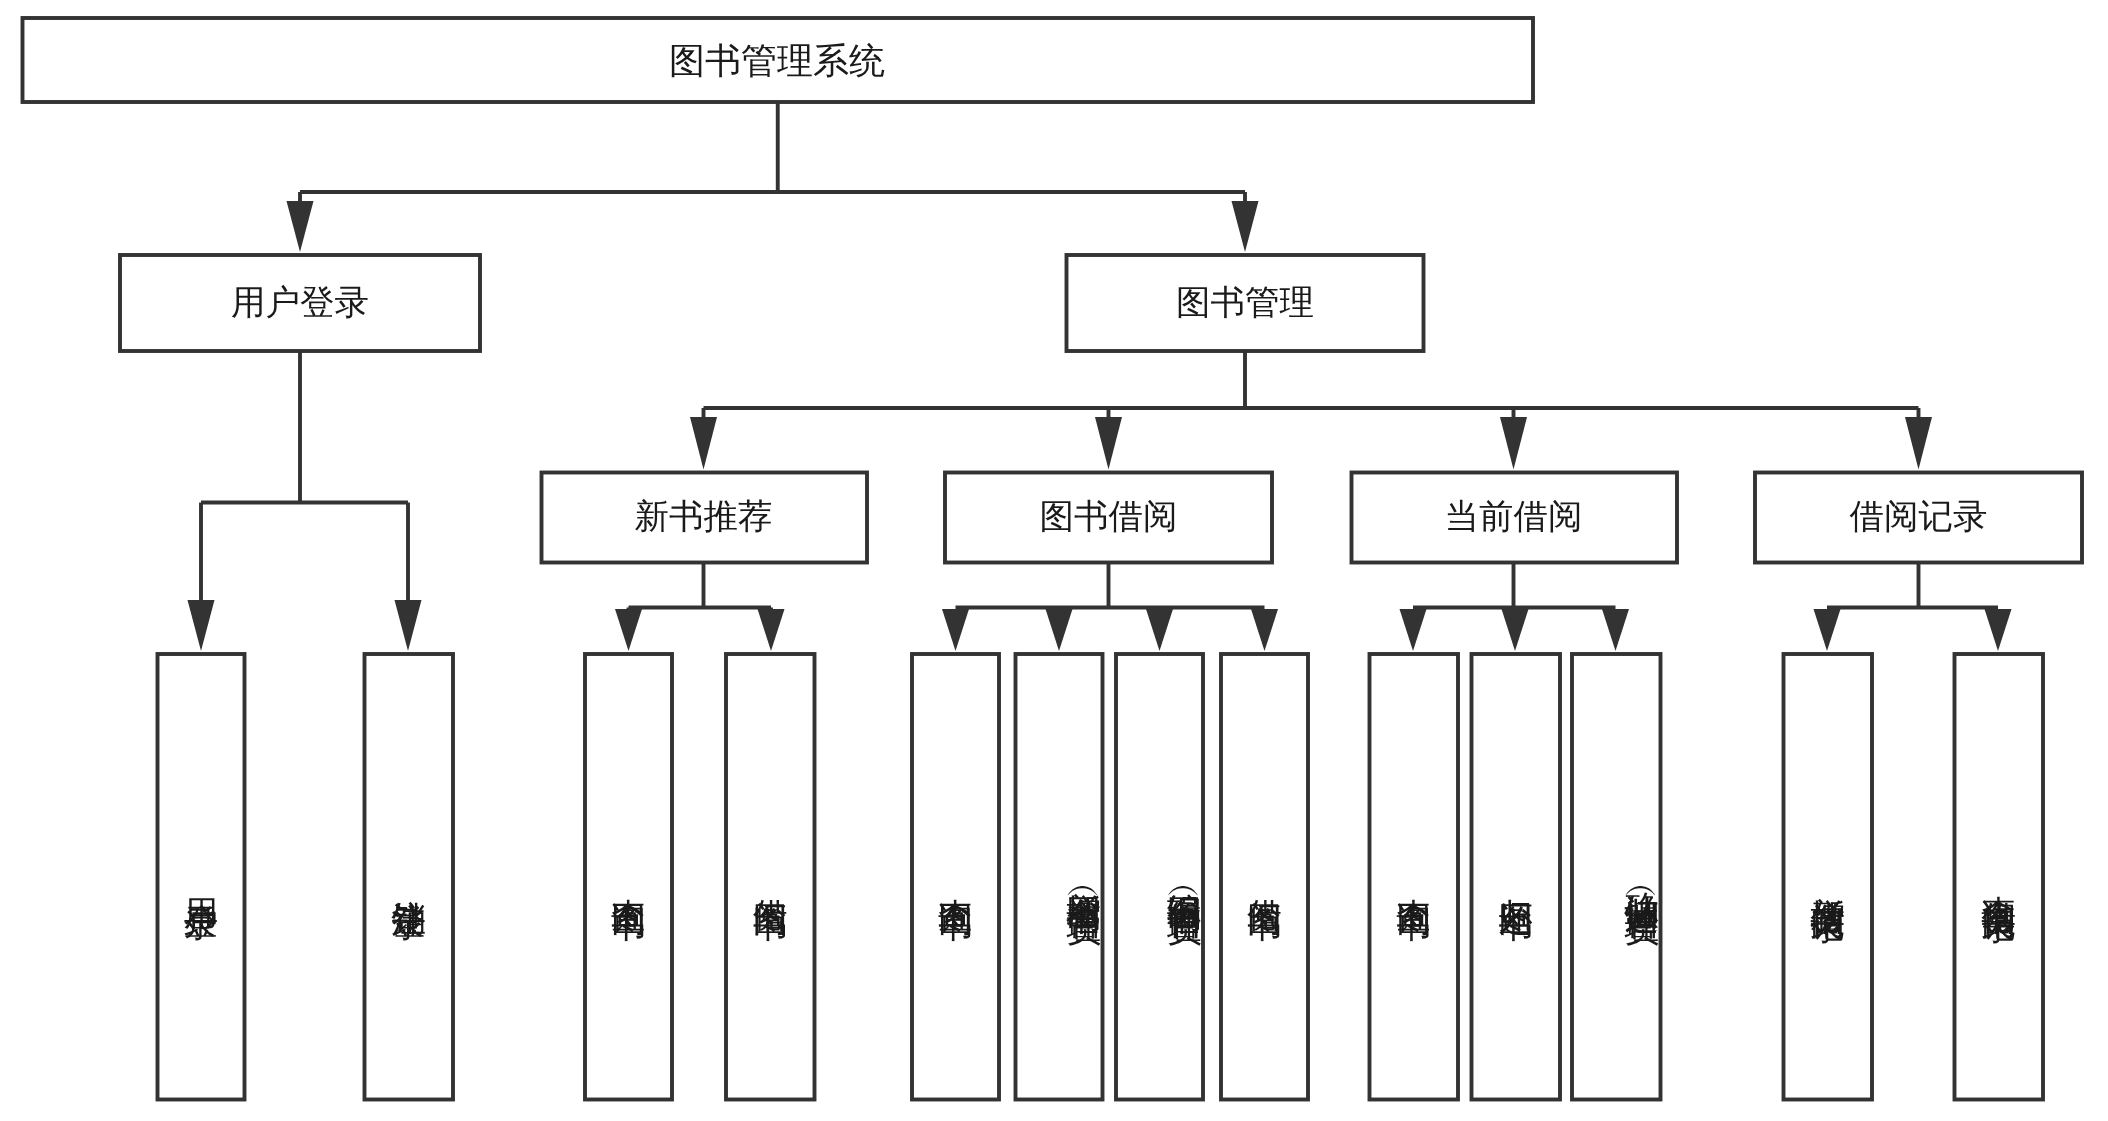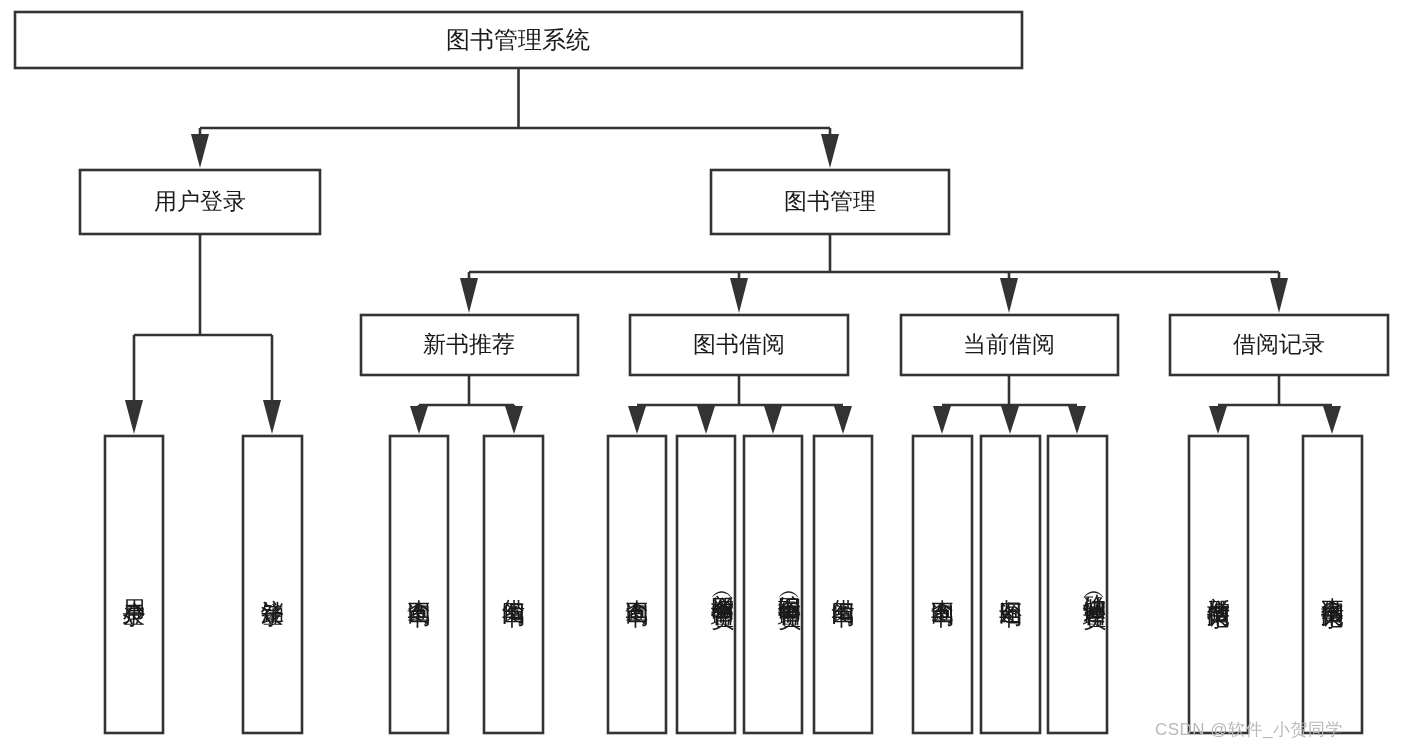--- a/index.html
+++ b/index.html
@@ -214,14 +214,13 @@
   <div class="leaf-label-wrap" style="left:608px;  top:436px; width:58px; height:297px;">查询图书</div>
   <div class="leaf-label-wrap" style="left:677px;  top:440px; width:58px; height:289px; align-items:flex-start;">新增图书（管理员）</div>
   <div class="leaf-label-wrap" style="left:744px;  top:440px; width:58px; height:289px; align-items:flex-start;">编辑图书（管理员）</div>
   <div class="leaf-label-wrap" style="left:814px;  top:436px; width:58px; height:297px;">借阅图书</div>
   <div class="leaf-label-wrap" style="left:913px;  top:436px; width:59px; height:297px;">查询图书</div>
   <div class="leaf-label-wrap" style="left:981px;  top:436px; width:59px; height:297px;">归还图书</div>
   <div class="leaf-label-wrap" style="left:1048px; top:440px; width:59px; height:289px; align-items:flex-start;">确认归还（管理员）</div>
   <div class="leaf-label-wrap" style="left:1189px; top:436px; width:59px; height:297px;">新增借阅记录</div>
   <div class="leaf-label-wrap" style="left:1303px; top:436px; width:59px; height:297px;">查询借阅记录</div>
 
-  <div class="watermark">CSDN @软件_小贺同学</div>
 </div>
 
 </body></html>

